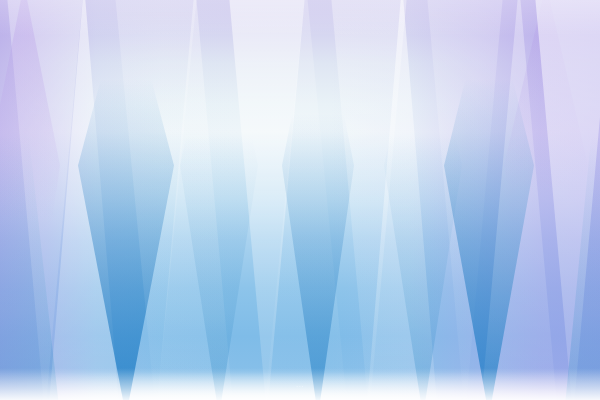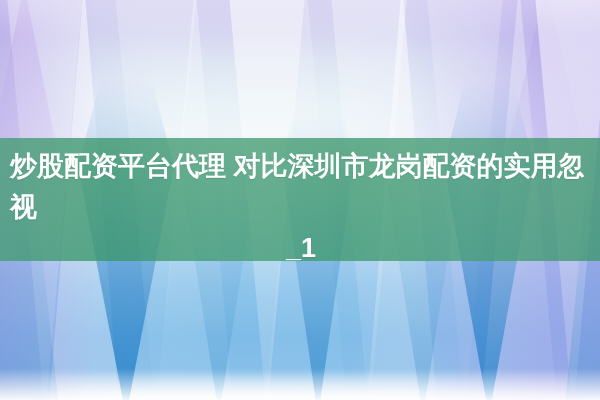--- a/index.html
+++ b/index.html
@@ -186,23 +186,16 @@
     <div class="shard diamond dk1" style="left:74%; width:15%;"></div>
     <div class="shard up    lt2" style="left:80%;  width:13%;"></div>
     <div class="shard diamond pk2" style="left:84%; width:14%;"></div>
     <div class="shard down  lt1" style="left:89%;  width:13%;"></div>
     <div class="shard up    dk3" style="left:94%;  width:14%;"></div>
   </div>
 
   <div class="bg-layer" id="bg-topfade"></div>
   <div class="bg-layer" id="bg-bottomfade"></div>
 
-  <div id="title-band">
-    <div id="title-band-inner"></div>
-    <div id="title-text">
-      <span id="title-line-1">炒股配资平台代理 对比深圳市龙岗配资的实用忽视</span>
-      <span id="title-line-2">_1</span>
-    </div>
-  </div>
 
   <div id="bottom-mark">...</div>
 
 </div>
 
 </body></html>

